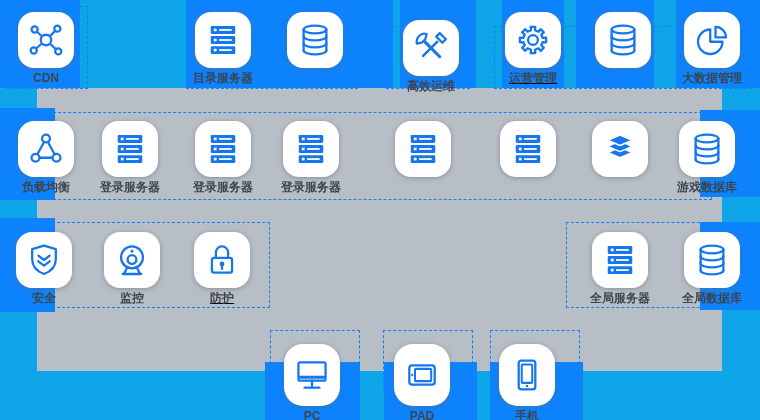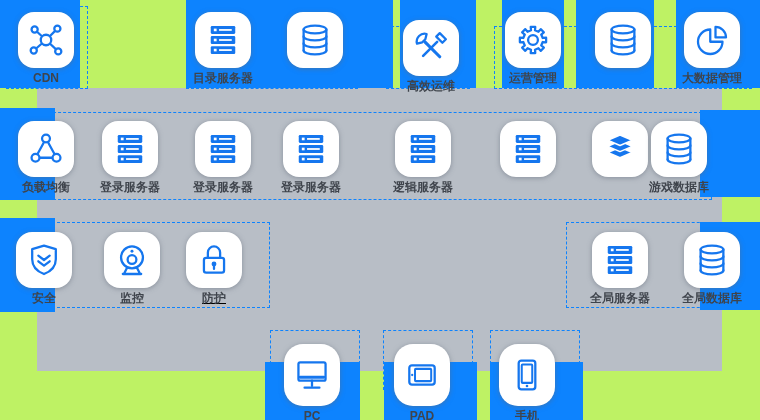--- a/index.html
+++ b/index.html
@@ -3,21 +3,21 @@
 <meta charset="utf-8">
 <style>
   :root{
     --accent:#0d83fe;
     --icon:#1576ee;
     --gray:#b8bec6;
     --label:#3f444c;
   }
   html,body{margin:0;padding:0;}
   body{font-family:"Liberation Sans","DejaVu Sans",sans-serif;background:#fff;}
-  .stage{position:relative;width:760px;height:420px;background:#bef264;overflow:hidden;}
+  .stage{position:relative;width:760px;height:420px;background:#0ea5e9;overflow:hidden;}
   .gray-canvas{position:absolute;left:37px;top:88px;width:685px;height:283px;background:var(--gray);z-index:0;}
   .dash-box{position:absolute;border:1px dashed var(--accent);z-index:1;box-sizing:border-box;}
   .blk{position:absolute;background:var(--accent);z-index:2;}
   .node{position:absolute;width:100px;z-index:3;}
   .card{width:56px;height:56px;margin:0 auto;background:#fff;border-radius:16px;
         display:flex;align-items:center;justify-content:center;
         box-shadow:0 1px 5px rgba(96,106,120,.55);}
   .node.device .card{height:62px;border-radius:19px;}
   .card svg{width:42px;height:42px;display:block;}
   .label{margin-top:3px;text-align:center;font-size:12px;font-weight:700;
@@ -101,21 +101,21 @@
         <div class="card">
           <svg viewBox="0 0 48 48" fill="none" stroke="var(--icon)" stroke-width="2.6" stroke-linecap="round" stroke-linejoin="round">
             <path d="M8 19 A9 9 0 0 1 19 8 L17.5 14 L14 17.5 Z"></path>
             <path d="M17 17 L34 34" stroke-width="3.6"></path>
             <path d="M34 7 l7 7 -4 4 -7 -7 z"></path>
             <path d="M31 17 L15 33" stroke-width="3"></path>
           </svg>
         </div>
         <div class="label">高效运维</div>
       </div>
-      <div class="node" style="left: 483px; top: 12px;">
+      <div class="node" style="left: 483px; top: 12px; text-decoration: underline;">
         <div class="card">
           <svg viewBox="0 0 48 48" fill="none" stroke="var(--icon)" stroke-width="2.6" stroke-linecap="round" stroke-linejoin="round">
             <path d="M39.0 21.4 L39.0 26.6 L35.1 26.3 L33.4 30.2 L36.4 32.8 L32.8 36.4 L30.2 33.4 L26.3 35.1 L26.6 39.0 L21.4 39.0 L21.7 35.1 L17.8 33.4 L15.2 36.4 L11.6 32.8 L14.6 30.2 L12.9 26.3 L9.0 26.6 L9.0 21.4 L12.9 21.7 L14.6 17.8 L11.6 15.2 L15.2 11.6 L17.8 14.6 L21.7 12.9 L21.4 9.0 L26.6 9.0 L26.3 12.9 L30.2 14.6 L32.8 11.6 L36.4 15.2 L33.4 17.8 L35.1 21.7 Z"></path>
             <circle cx="24" cy="24" r="5.6"></circle>
           </svg>
         </div>
         <div class="label">运营管理</div>
       </div>
       <div class="node" style="left: 573px; top: 12px;">
         <div class="card">
@@ -203,21 +203,20 @@
             <rect x="13.5" y="11" width="3.2" height="3" fill="#fff" stroke="none"></rect>
             <rect x="19.5" y="11.5" width="14.5" height="2" fill="#fff" stroke="none"></rect>
             <rect x="10" y="19.5" width="28" height="9" rx="1.5" fill="var(--icon)" stroke="none"></rect>
             <rect x="13.5" y="22.5" width="3.2" height="3" fill="#fff" stroke="none"></rect>
             <rect x="19.5" y="23" width="14.5" height="2" fill="#fff" stroke="none"></rect>
             <rect x="10" y="31" width="28" height="9" rx="1.5" fill="var(--icon)" stroke="none"></rect>
             <rect x="13.5" y="34" width="3.2" height="3" fill="#fff" stroke="none"></rect>
             <rect x="19.5" y="34.5" width="14.5" height="2" fill="#fff" stroke="none"></rect>
           </svg>
         </div>
-        <div class="label">逻辑服务器</div>
       </div>
       <div class="node" style="left: 478px; top: 121px;">
         <div class="card">
           <svg viewBox="0 0 48 48" fill="none" stroke="var(--icon)" stroke-width="2.6" stroke-linecap="round" stroke-linejoin="round">
             <rect x="10" y="8" width="28" height="9" rx="1.5" fill="var(--icon)" stroke="none"></rect>
             <rect x="13.5" y="11" width="3.2" height="3" fill="#fff" stroke="none"></rect>
             <rect x="19.5" y="11.5" width="14.5" height="2" fill="#fff" stroke="none"></rect>
             <rect x="10" y="19.5" width="28" height="9" rx="1.5" fill="var(--icon)" stroke="none"></rect>
             <rect x="13.5" y="22.5" width="3.2" height="3" fill="#fff" stroke="none"></rect>
             <rect x="19.5" y="23" width="14.5" height="2" fill="#fff" stroke="none"></rect>
@@ -229,21 +228,21 @@
       </div>
       <div class="node" style="left: 570px; top: 121px;">
         <div class="card">
           <svg viewBox="0 0 48 48" fill="none" stroke="var(--icon)" stroke-width="2.6" stroke-linecap="round" stroke-linejoin="round">
             <path d="M24 22 L38 28 L24 34 L10 28 Z" fill="var(--icon)" stroke="#fff" stroke-width="1.6"></path>
             <path d="M24 15 L38 21 L24 27 L10 21 Z" fill="var(--icon)" stroke="#fff" stroke-width="1.6"></path>
             <path d="M24 8 L38 14 L24 20 L10 14 Z" fill="var(--icon)" stroke="#fff" stroke-width="1.6"></path>
           </svg>
         </div>
       </div>
-      <div class="node" style="left: 629px; top: 121px;">
+      <div class="node" style="left: 657px; top: 121px;">
         <div class="card">
           <svg viewBox="0 0 48 48" fill="none" stroke="var(--icon)" stroke-width="2.6" stroke-linecap="round" stroke-linejoin="round">
             <path d="M11 12 v24 M37 12 v24"></path>
             <ellipse cx="24" cy="12" rx="13" ry="4.5"></ellipse>
             <path d="M11 20 a13 4.5 0 0 0 26 0 M11 28 a13 4.5 0 0 0 26 0 M11 36 a13 4.5 0 0 0 26 0"></path>
           </svg>
         </div>
         <div class="label">游戏数据库</div>
       </div>
       <div class="node" style="left: -6px; top: 232px;">
@@ -260,21 +259,21 @@
         <div class="card">
           <svg viewBox="0 0 48 48" fill="none" stroke="var(--icon)" stroke-width="2.6" stroke-linecap="round" stroke-linejoin="round">
             <circle cx="24" cy="21" r="12.5"></circle>
             <circle cx="24" cy="23.5" r="5"></circle>
             <circle cx="24" cy="14" r="1.7" fill="var(--icon)" stroke="none"></circle>
             <path d="M18.5 32.5 L15 39.5 M29.5 32.5 L33 39.5 M13.5 40 h21"></path>
           </svg>
         </div>
         <div class="label">监控</div>
       </div>
-      <div class="node" style="left: 164px; top: 232px; text-decoration: underline;">
+      <div class="node" style="left: 172px; top: 232px; text-decoration: underline;">
         <div class="card">
           <svg viewBox="0 0 48 48" fill="none" stroke="var(--icon)" stroke-width="2.6" stroke-linecap="round" stroke-linejoin="round">
             <path d="M17 21.5 V15.5 a7 7 0 0 1 14 0 V21.5"></path>
             <rect x="12.5" y="21.5" width="23" height="17" rx="2.5"></rect>
             <circle cx="24" cy="28.5" r="2.8" fill="var(--icon)" stroke="none"></circle>
             <path d="M24 30.5 V34.2"></path>
           </svg>
         </div>
         <div class="label">防护</div>
       </div>

